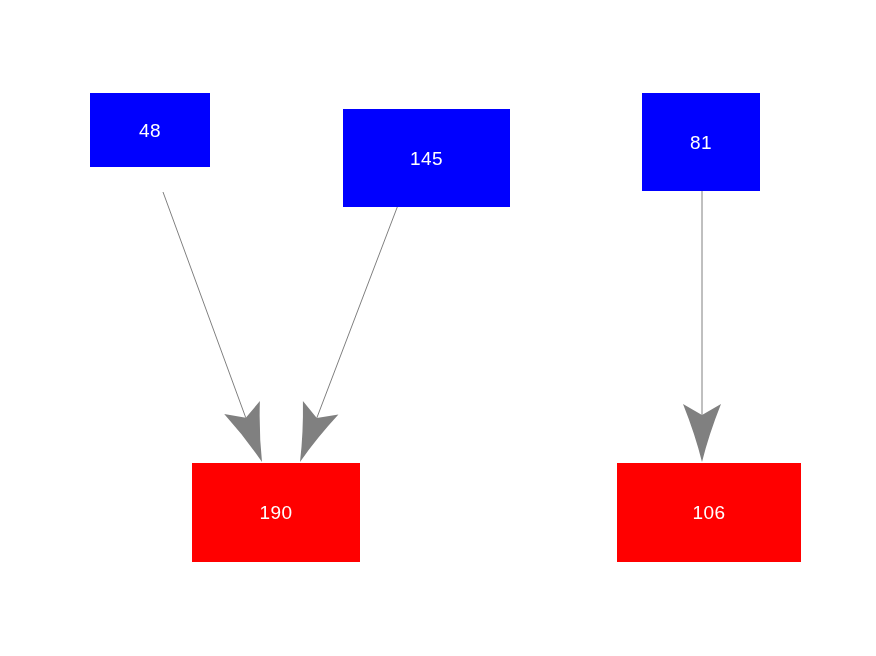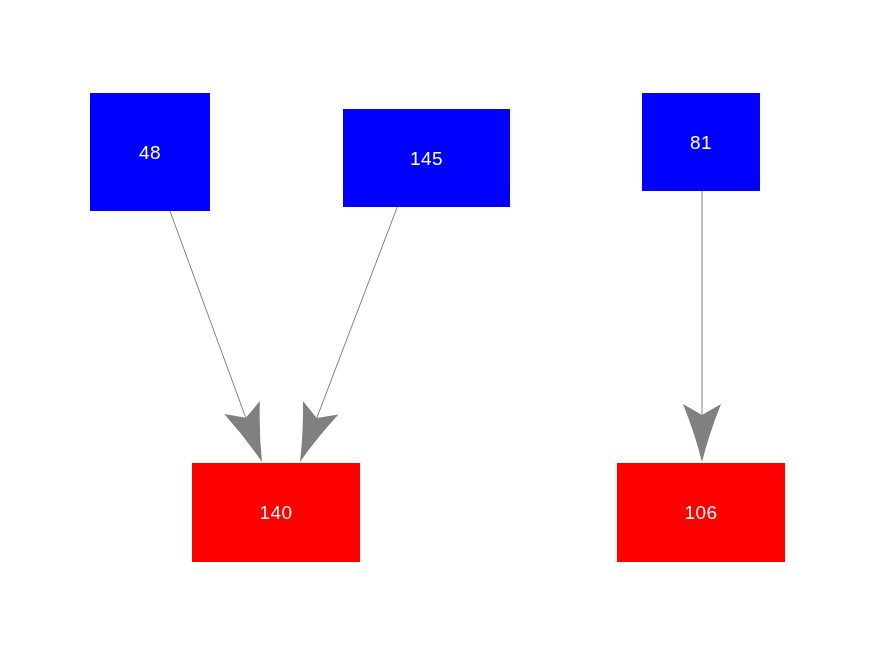--- a/index.html
+++ b/index.html
@@ -43,29 +43,29 @@
 <div class="canvas">
   <svg id="edge-layer" class="edge-layer" viewBox="0 0 876 656" xmlns="http://www.w3.org/2000/svg">
       <line x1="163" y1="192" x2="245.8200314895541" y2="417.8728131533294" stroke="#808080" stroke-width="1"></line>
       <path d="M 0 0 Q -7 -28 -19 -58 L 0 -47 L 19 -58 Q 7 -28 0 0 Z" transform="translate(262,462) rotate(-20.136303428248134)" fill="#808080"></path>
       <line x1="403" y1="192" x2="316.75206853392297" y2="418.0868106392311" stroke="#808080" stroke-width="1"></line>
       <path d="M 0 0 Q -7 -28 -19 -58 L 0 -47 L 19 -58 Q 7 -28 0 0 Z" transform="translate(300,462) rotate(20.88092667621396)" fill="#808080"></path>
       <line x1="702" y1="191" x2="702" y2="415" stroke="#808080" stroke-width="1"></line>
       <path d="M 0 0 Q -7 -28 -19 -58 L 0 -47 L 19 -58 Q 7 -28 0 0 Z" transform="translate(702,462) rotate(0)" fill="#808080"></path>
     </svg>
   <div id="node-layer">
-      <div class="node" style="left: 90px; top: 93px; width: 120px; height: 118px; background: rgb(0, 0, 255); justify-content: center;">
+      <div class="node" style="left: 90px; top: 93px; width: 120px; height: 74px; background: rgb(0, 0, 255); justify-content: center;">
         <span>48</span>
       </div>
       <div class="node" style="left: 343px; top: 109px; width: 167px; height: 98px; background: rgb(0, 0, 255);">
         <span>145</span>
       </div>
       <div class="node" style="left: 642px; top: 93px; width: 118px; height: 98px; background: rgb(0, 0, 255);">
         <span>81</span>
       </div>
       <div class="node" style="left: 192px; top: 463px; width: 168px; height: 99px; background: rgb(255, 0, 0);">
-        <span>140</span>
+        <span>190</span>
       </div>
-      <div class="node" style="left: 617px; top: 463px; width: 168px; height: 99px; background: rgb(255, 0, 0);">
+      <div class="node" style="left: 617px; top: 463px; width: 184px; height: 99px; background: rgb(255, 0, 0);">
         <span>106</span>
       </div>
     </div>
 </div>
 
 </body></html>

